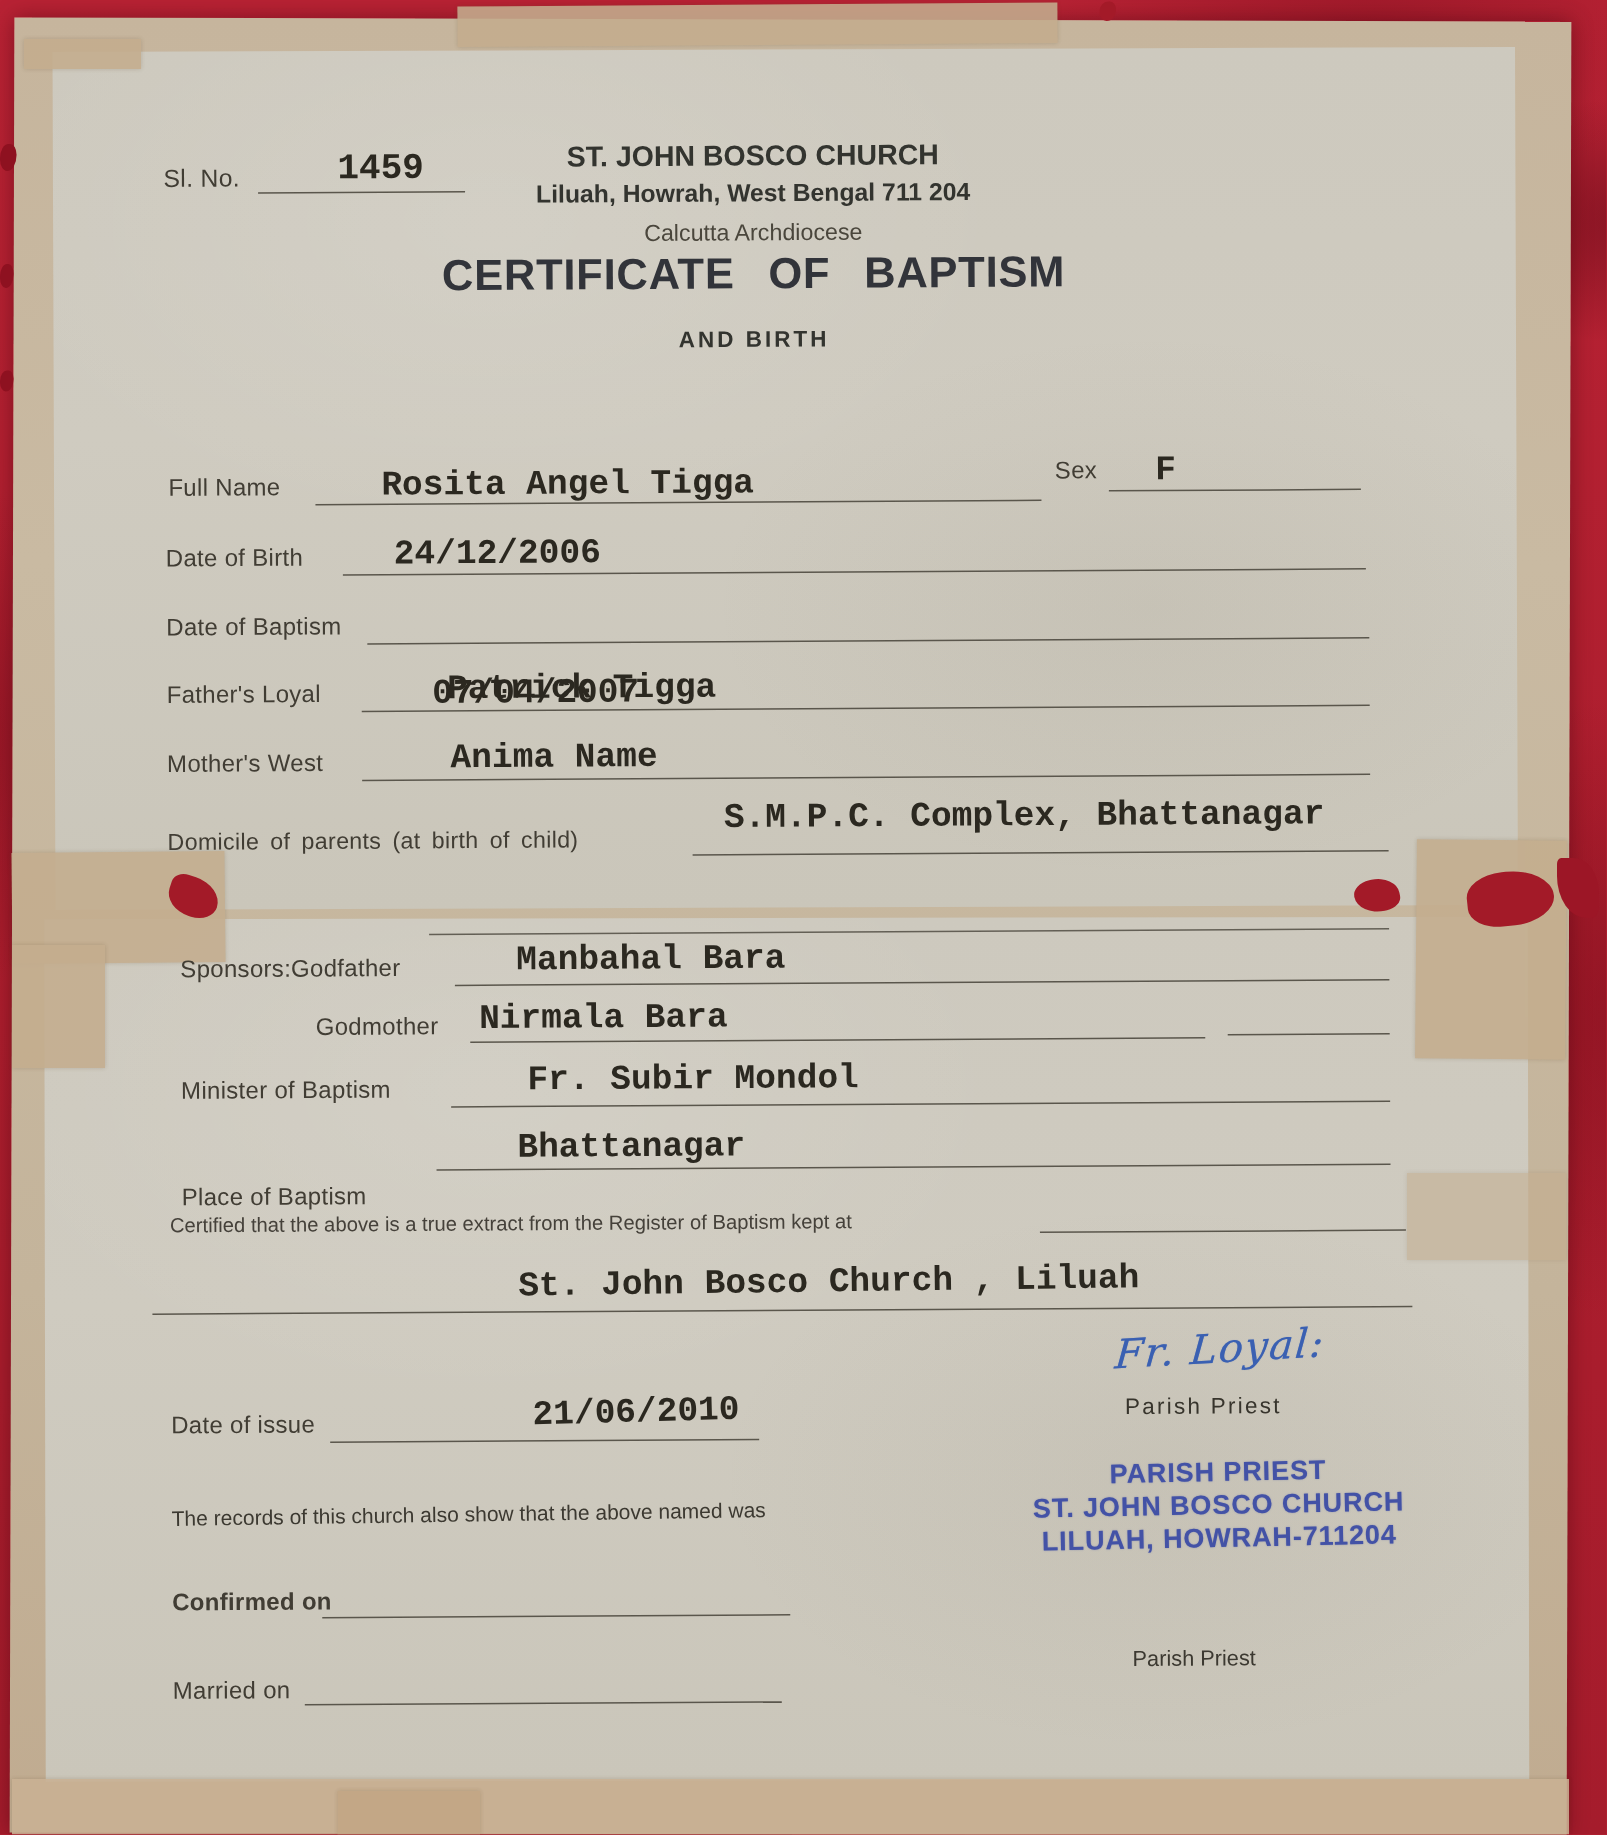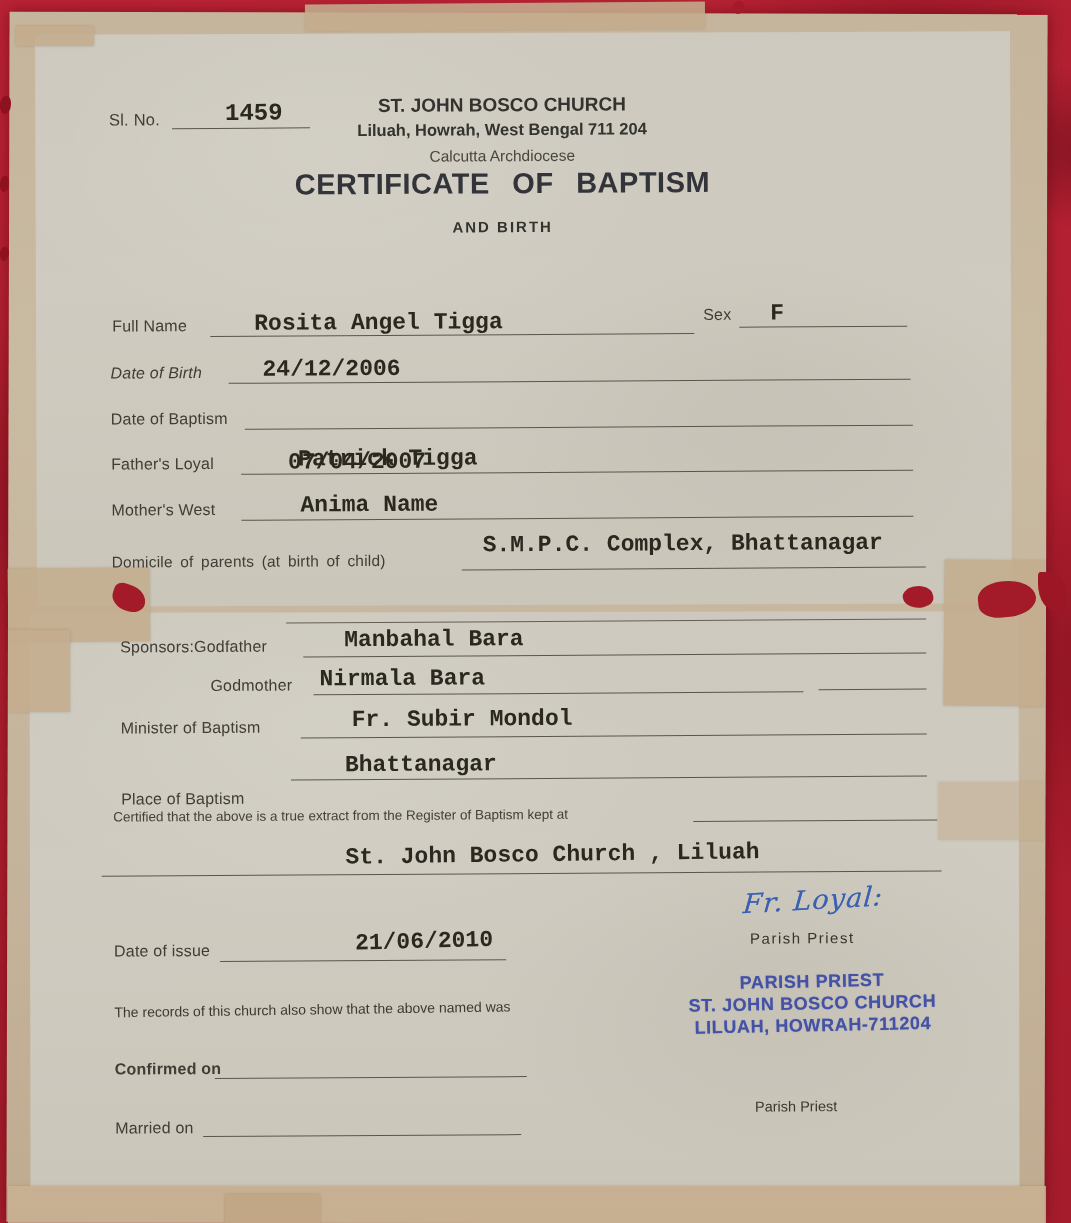--- a/index.html
+++ b/index.html
@@ -98,21 +98,21 @@
   <div class="t title center" style="left:230px;top:167px;width:550px;">CERTIFICATE OF BAPTISM</div>
   <div class="t hd-b center" style="left:425px;top:218px;width:160px;font-size:15px;letter-spacing:2px;">AND BIRTH</div>
 
   <span class="t lbl" style="left:114px;top:315px;">Full Name</span>
   <div class="line" style="left:212px;top:334px;width:484px;"></div>
   <span class="t tw" style="left:256px;top:309px;">Rosita Angel Tigga</span>
   <span class="t lbl" style="left:705px;top:307px;">Sex</span>
   <div class="line" style="left:741px;top:328px;width:168px;"></div>
   <span class="t tw" style="left:772px;top:302px;">F</span>
 
-  <span class="t lbl" style="left:112px;top:362px;font-style:italic;">Date of Birth</span>
+  <span class="t lbl" style="left:112px;top:362px;">Date of Birth</span>
   <div class="line" style="left:230px;top:381px;width:682px;"></div>
   <span class="t tw" style="left:264px;top:355px;">24/12/2006</span>
 
   <span class="t lbl" style="left:112px;top:408px;">Date of Baptism</span>
   <div class="line" style="left:246px;top:427px;width:668px;"></div>
   <span class="t tw" style="left:289px;top:400px;margin-top:48px;">07/04/2007</span>
 
   <span class="t lbl" style="left:112px;top:453px;">Father's Loyal</span>
   <div class="line" style="left:242px;top:472px;width:672px;"></div>
   <span class="t tw" style="left:299px;top:445px;">Patrick Tigga</span>

